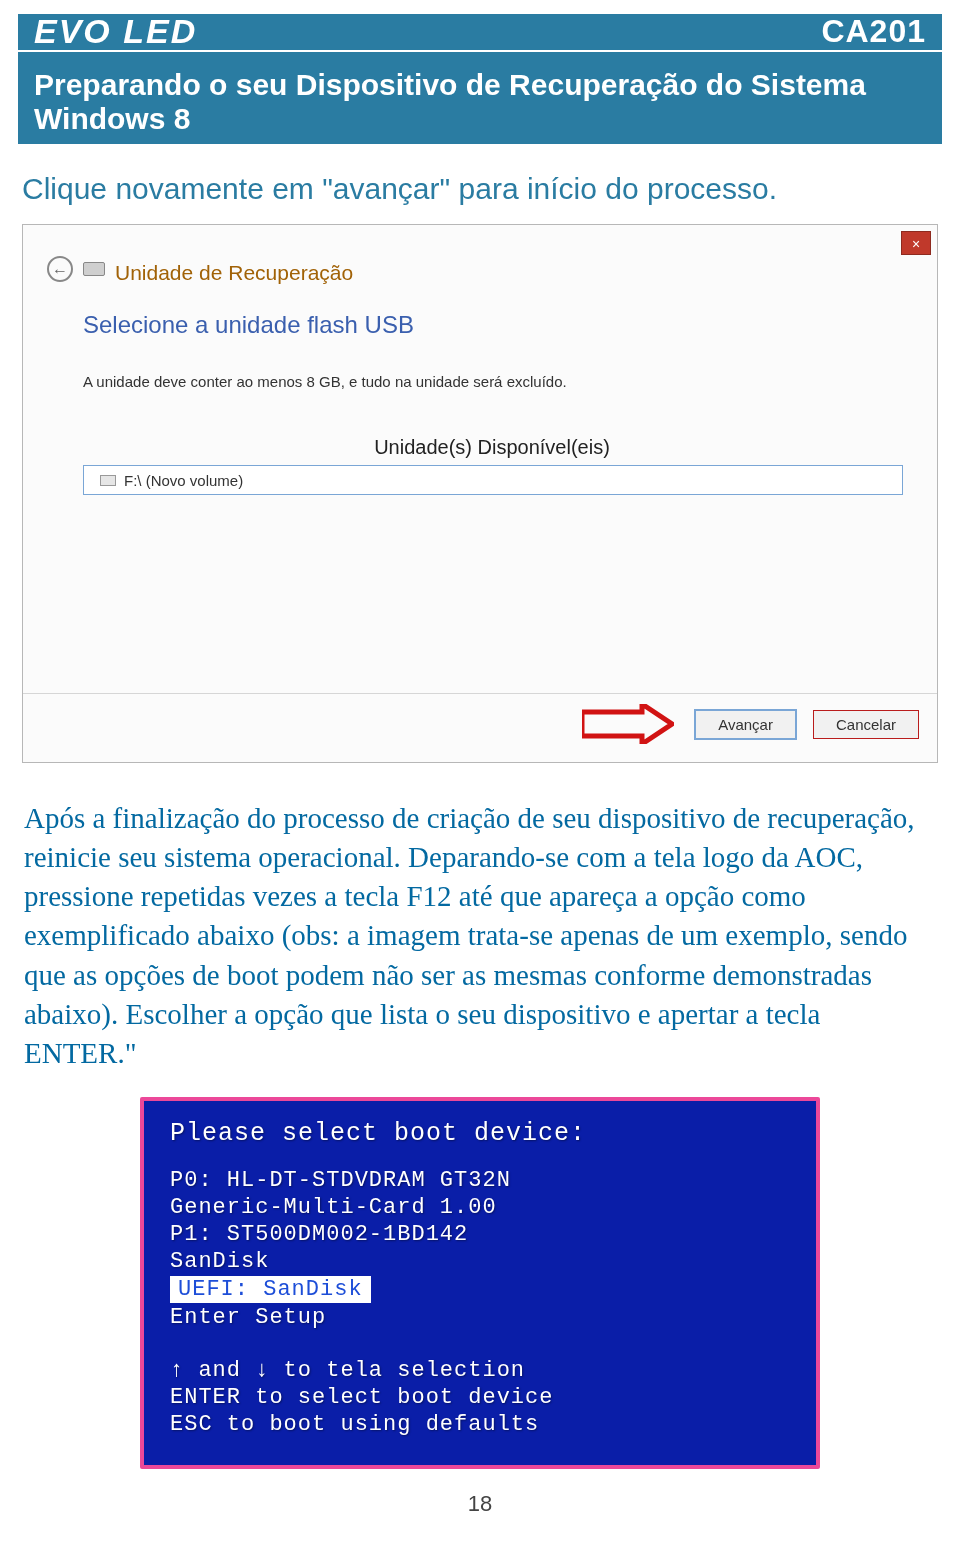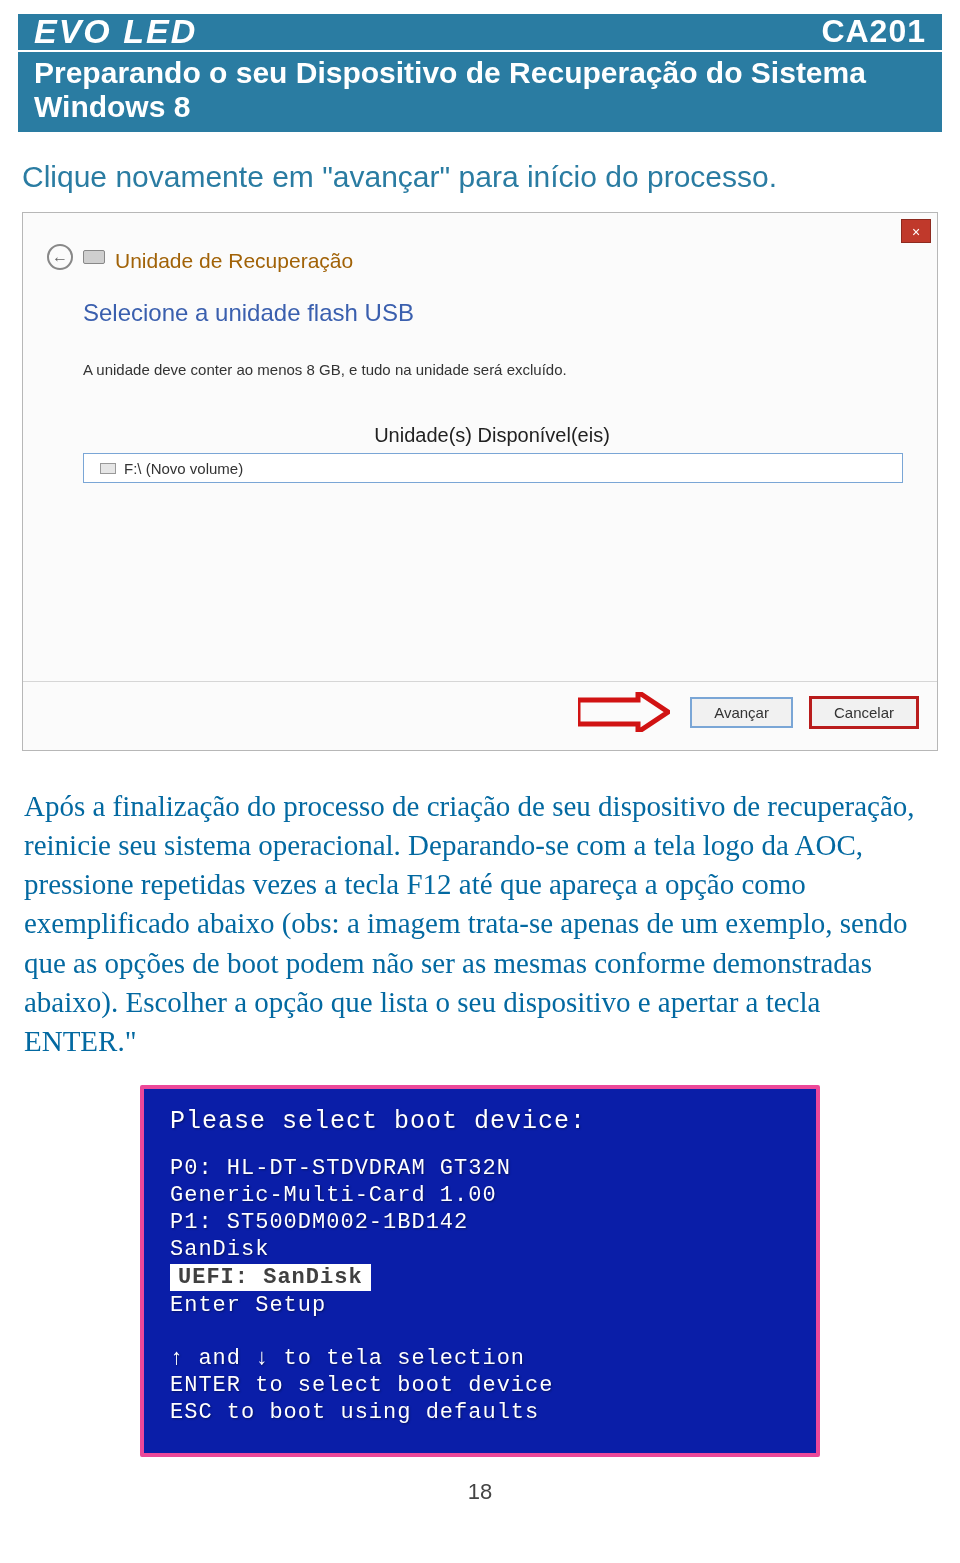--- a/index.html
+++ b/index.html
@@ -28,21 +28,21 @@
   }
   .model {
     color: #ffffff;
     font-size: 32px;
     font-weight: 600;
     letter-spacing: 1px;
   }
   .subtitle-bar {
     background: #2a7ca2;
     color: #ffffff;
-    padding: 4px 16px 8px 16px;
+    padding: 16px 16px 8px 16px;
     font-size: 30px;
     font-weight: 600;
     border-top: 2px solid #ffffff;
   }
   .lead {
     color: #2a7ca2;
     font-size: 30px;
     margin: 28px 4px 18px 4px;
     font-weight: 400;
   }
@@ -124,21 +124,21 @@
   .win-actions {
     border-top: 1px solid #d6d6d6;
     padding: 10px 18px 18px 18px;
     display: flex;
     justify-content: flex-end;
     align-items: center;
     gap: 16px;
   }
   .arrow-svg { margin-right: 4px; }
   .win-btn {
-    border: 3px solid #b91c1c;
+    border: 1px solid #b91c1c;
     background: #f1f1f1;
     padding: 5px 22px;
     font-size: 15px;
     color: #333;
     cursor: pointer;
   }
   .win-btn.primary { border: 2px solid #7aa6d6; }
   .bodytext {
     font-size: 29px;
     line-height: 1.35;
@@ -160,24 +160,24 @@
     letter-spacing: 1px;
     text-shadow: 1px 1px 2px rgba(0,0,0,0.4);
   }
   .bios-panel .bios-title {
     font-size: 25px;
     margin-bottom: 20px;
   }
   .bios-panel .bios-line { margin: 2px 0; white-space: pre; }
   .bios-panel .bios-highlight {
     background: #ffffff;
-    color: #404040;
+    color: #1d4ed8;
     padding: 1px 8px;
     display: inline-block;
-    font-weight: bold;
+    font-weight: normal;
     text-shadow: none;
   }
   .bios-panel .bios-hint { margin-top: 28px; }
   .page-num {
     text-align: center;
     font-size: 22px;
     color: #444;
     margin-top: 22px;
   }
 </style>

